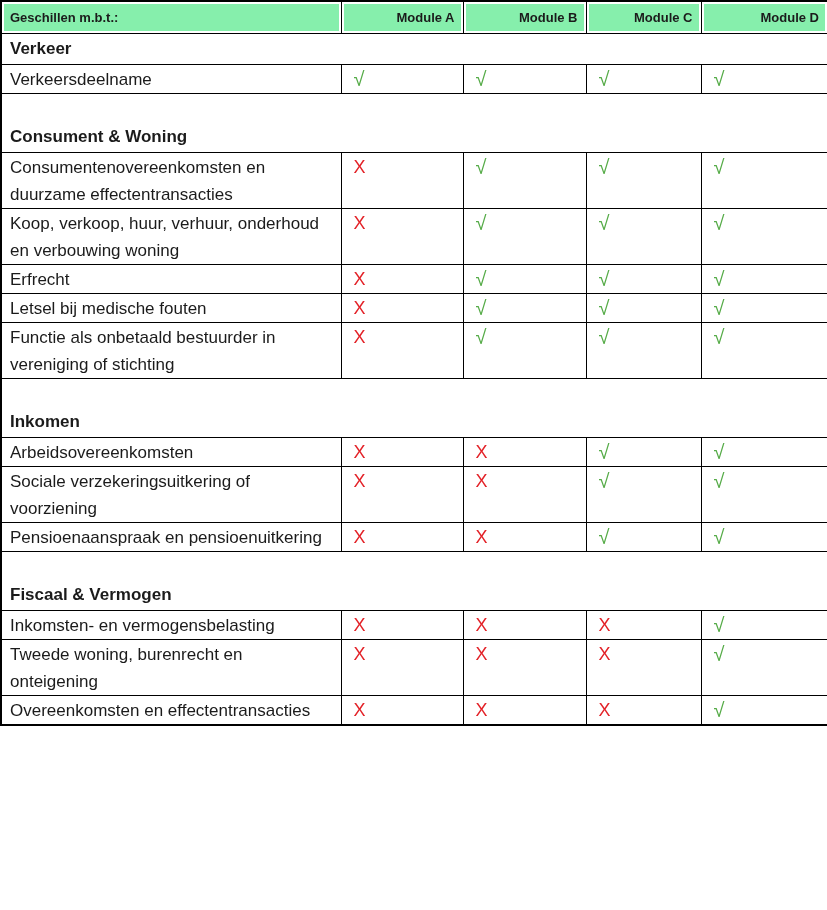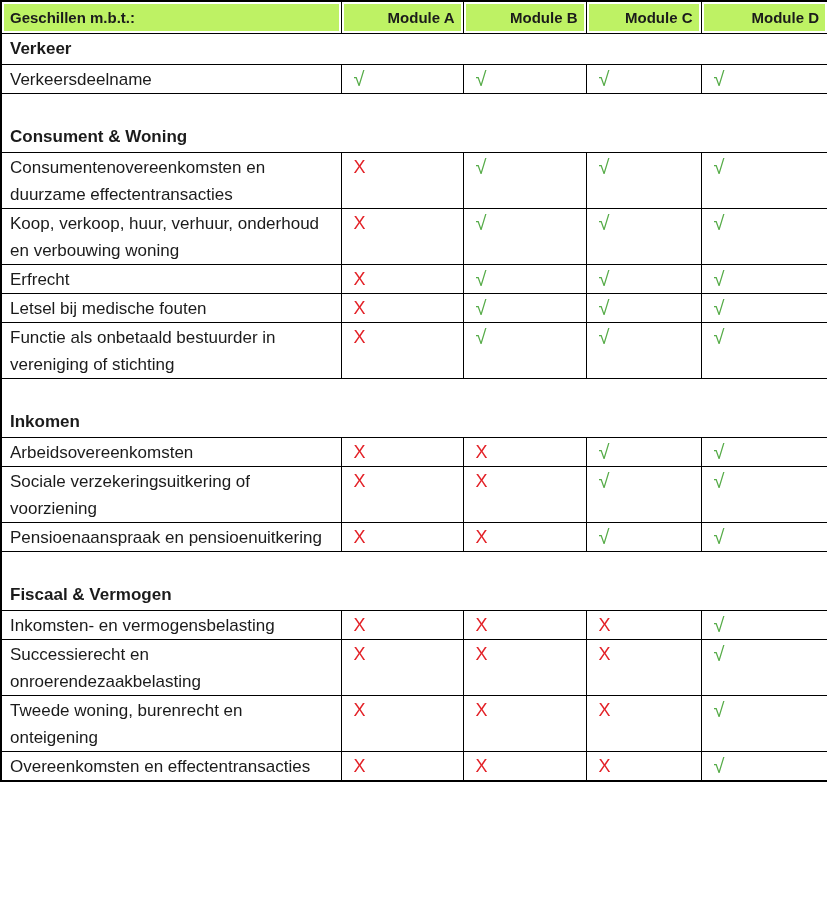--- a/index.html
+++ b/index.html
@@ -24,28 +24,28 @@
   .modules-table td {
     border: 1px solid #000000;
     vertical-align: top;
     padding: 1px 8px 0 8px;
     line-height: 27px;
     font-size: 17px;
     overflow: hidden;
   }
   
   .modules-table thead th {
-    background: #bef264;
+    background: #86efac;
     box-shadow: inset 0 0 0 2px #ffffff; 
     font-weight: bold;
     height: 30px;
     vertical-align: middle;
     line-height: 20px;
     text-align: left;
-    font-size: 15px;
+    font-size: 13px;
   }
   .modules-table thead th.module-col {
     text-align: right;
   }
   
   tr.section-row td {
     font-weight: bold;
     vertical-align: bottom;
     height: 55px;
     padding-bottom: 2px;
@@ -173,27 +173,20 @@
           <td colspan="5">Fiscaal &amp; Vermogen</td>
         </tr>
         <tr class="data-row">
           <td class="label-cell">Inkomsten- en vermogensbelasting</td>
           <td class="mark-cell cross">X</td>
           <td class="mark-cell cross">X</td>
           <td class="mark-cell cross">X</td>
           <td class="mark-cell check">√</td>
         </tr>
         <tr class="data-row">
-          <td class="label-cell">Successierecht en onroerendezaakbelasting</td>
-          <td class="mark-cell cross">X</td>
-          <td class="mark-cell cross">X</td>
-          <td class="mark-cell cross">X</td>
-          <td class="mark-cell check">√</td>
-        </tr>
-        <tr class="data-row">
           <td class="label-cell">Tweede woning, burenrecht en onteigening</td>
           <td class="mark-cell cross">X</td>
           <td class="mark-cell cross">X</td>
           <td class="mark-cell cross">X</td>
           <td class="mark-cell check">√</td>
         </tr>
         <tr class="data-row">
           <td class="label-cell">Overeenkomsten en effectentransacties</td>
           <td class="mark-cell cross">X</td>
           <td class="mark-cell cross">X</td>

